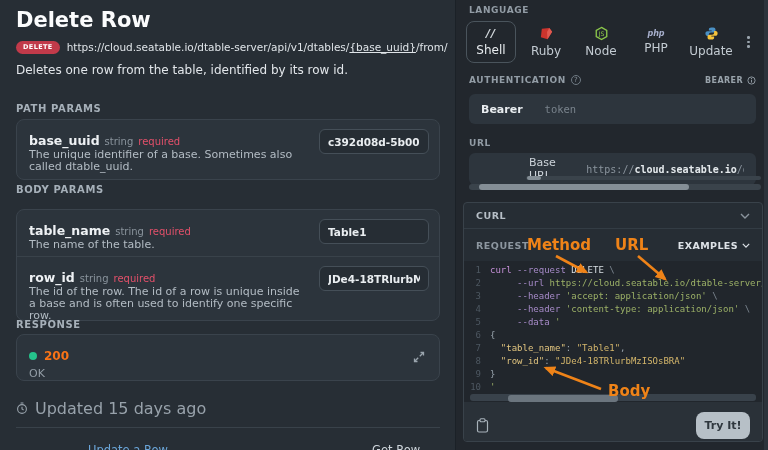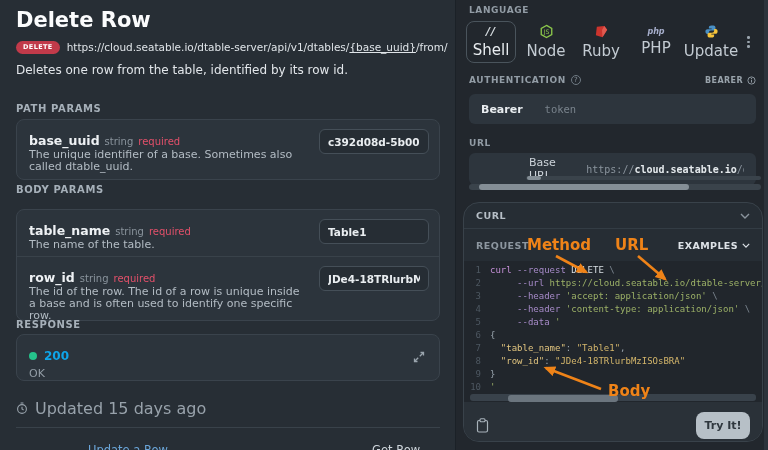--- a/index.html
+++ b/index.html
@@ -17,52 +17,52 @@
   .sec-h { position:absolute; left:16px; font-size:10px; font-weight:bold; color:#a6b0b9; letter-spacing:.6px; }
   .card { position:absolute; left:16px; width:424px; background:#2c343c; border:1px solid #3a434c; border-radius:8px; }
   .prow { position:relative; padding:10px 12px; }
   .pname { font-size:12.5px; font-weight:bold; color:#eef1f4; }
   .ptype { font-size:10px; color:#8a949d; margin-left:5px; }
   .preq { font-size:10px; color:#e2506a; margin-left:5px; }
   .pdesc { font-size:11px; color:#b3bcc4; line-height:12px; max-width:280px; }
   .pinput { position:absolute; right:10px; top:9px; width:110px; height:25px; background:#262d34; border:1px solid #454f58; border-radius:6px; color:#e9edf0; font-size:10.5px; font-weight:bold; padding:0 8px; font-family:"DejaVu Sans", sans-serif; outline:none; }
   .row-divider { border-top:1px solid #39424a; }
   .resp-dot { display:inline-block; width:8px; height:8px; border-radius:50%; background:#25c38b; margin-right:7px; }
-  .resp-code { font-size:12px; font-weight:bold; color:#0ea5e9; }
+  .resp-code { font-size:12px; font-weight:bold; color:#f97316; }
   .resp-label { margin-top:3px; font-size:11px; color:#939da6; }
   .expand-icon { position:absolute; right:14px; top:16px; cursor:pointer; }
   .updated-row { position:absolute; left:16px; top:399px; display:flex; align-items:center; gap:7px; font-size:16px; color:#98a2ab; }
   .left-divider { position:absolute; left:16px; top:427px; width:424px; border-top:1px solid #39424a; }
   .footer-prev { position:absolute; left:88px; top:443px; font-size:11.5px; color:#6ba6d9; }
   .footer-next { position:absolute; left:372px; top:443px; font-size:11.5px; color:#cfd6dc; }
 
   
   .right { position:absolute; left:455px; top:0; width:313px; height:450px; background:#22272d; border-left:1px solid #1b2127; }
   .r-h { position:absolute; left:13px; font-size:9px; font-weight:bold; color:#929ca5; letter-spacing:.6px; }
   .lang-row { position:absolute; left:10px; top:20px; width:295px; height:44px; display:flex; align-items:center; }
   .lang-tab { width:50px; height:42px; display:flex; flex-direction:column; align-items:center; justify-content:center; gap:3px; border-radius:8px; border:1px solid transparent; cursor:pointer; margin-right:5px; }
   .lang-tab.sel { border-color:#4a545c; }
-  .lang-label { font-size:15px; color:#c3cbd2; }
+  .lang-label { font-size:12px; color:#c3cbd2; }
   .lang-tab.sel .lang-label { color:#e8ecef; }
   .shell-glyph { font-size:11px; font-weight:bold; color:#d4dade; font-style:italic; letter-spacing:1px; }
   .php-glyph { font-size:8px; font-style:italic; color:#a6aecb; font-weight:bold; }
   .more-dots { margin-left:6px; display:flex; flex-direction:column; gap:2px; cursor:pointer; }
   .more-dots i { width:2.5px; height:2.5px; border-radius:50%; background:#9aa4ad; }
   .auth-row { position:absolute; left:13px; top:75px; width:287px; display:flex; align-items:center; }
   .q-icon { display:inline-block; width:10px; height:10px; border:1px solid #6f7a83; border-radius:50%; color:#8b959e; font-size:7px; text-align:center; line-height:9px; margin-left:5px; }
   .bearer-tag { margin-left:auto; font-size:8px; font-weight:bold; color:#99a3ab; letter-spacing:.4px; }
   .field { position:absolute; left:13px; width:287px; height:30px; background:#2d353d; border-radius:6px; display:flex; align-items:center; padding:0 12px; }
   .field-label { font-size:11px; font-weight:bold; color:#e9edf0; margin-right:22px; }
   .token-input { background:transparent; border:none; outline:none; color:#e9edf0; font-size:10.5px; font-family:"DejaVu Sans Mono", monospace; width:150px; }
   .token-input::placeholder { color:#79838c; }
   .url-code { font-family:"DejaVu Sans Mono", monospace; font-size:10px; color:#8a949d; white-space:nowrap; overflow:hidden; width:190px; }
   .url-code b { color:#e4e9ec; }
   .hscroll { position:absolute; height:6px; background:#3a434b; border-radius:3px; }
   .hthumb { position:absolute; top:0; height:6px; background:#848e96; border-radius:3px; }
-  .curl-panel { position:absolute; left:7px; top:202px; width:300px; height:240px; background:#262d34; border:1px solid #39424a; border-radius:16px; overflow:hidden; }
+  .curl-panel { position:absolute; left:7px; top:202px; width:300px; height:240px; background:#262d34; border:1px solid #39424a; border-radius:4px; overflow:hidden; }
   .curl-head { height:26px; display:flex; align-items:center; padding:0 12px; border-bottom:1px solid #333c44; }
   .curl-title { font-size:9.5px; font-weight:bold; color:#b7bfc7; letter-spacing:.5px; }
   .req-row { height:32px; display:flex; align-items:center; padding:0 12px; }
   .req-label { font-size:9.5px; font-weight:bold; color:#8d97a0; letter-spacing:.5px; }
   .examples { margin-left:auto; font-size:9.5px; font-weight:bold; color:#dde2e7; letter-spacing:.4px; cursor:pointer; display:flex; align-items:center; gap:4px; }
   .code { height:132px; background:#21262c; padding-top:3px; overflow:hidden; }
   .cline { display:flex; height:13px; font-family:"DejaVu Sans Mono", monospace; font-size:9px; line-height:13px; }
   .lnum { width:26px; text-align:right; padding-right:9px; color:#4d5761; flex:none; }
   .ltext { white-space:pre; }
   .tok-kw { color:#c48fd6; } .tok-flag { color:#a78bc9; } .tok-plain { color:#d8dee3; }
@@ -151,31 +151,31 @@
   <div class="right">
     <div class="r-h" style="top:5px;">LANGUAGE</div>
 
     <div class="lang-row">
       <div class="lang-tab sel">
         <span class="shell-glyph">//</span>
         <span class="lang-label">Shell</span>
       </div>
       <div class="lang-tab">
         <svg class="ic" width="15" height="15" viewBox="0 0 16 16">
+            <polygon points="3,3 11,2 14,6 9,14 2,12" fill="#cc342d"></polygon>
+            <polygon points="11,2 14,6 9,14 8.5,6.5" fill="#e05a50"></polygon>
+          </svg>
+        <span class="lang-label">Ruby</span>
+      </div>
+      <div class="lang-tab">
+        <svg class="ic" width="15" height="15" viewBox="0 0 16 16">
             <polygon points="8,1.5 13.6,4.7 13.6,11.3 8,14.5 2.4,11.3 2.4,4.7" fill="none" stroke="#8cc84b" stroke-width="1.4"></polygon>
             <text x="8" y="10.6" font-size="6.5" fill="#8cc84b" text-anchor="middle" font-family="DejaVu Sans">JS</text>
           </svg>
         <span class="lang-label">Node</span>
-      </div>
-      <div class="lang-tab">
-        <svg class="ic" width="15" height="15" viewBox="0 0 16 16">
-            <polygon points="3,3 11,2 14,6 9,14 2,12" fill="#cc342d"></polygon>
-            <polygon points="11,2 14,6 9,14 8.5,6.5" fill="#e05a50"></polygon>
-          </svg>
-        <span class="lang-label">Ruby</span>
       </div>
       <div class="lang-tab">
         <span class="php-glyph">php</span>
         <span class="lang-label">PHP</span>
       </div>
       <div class="lang-tab">
         <svg class="ic" width="15" height="15" viewBox="0 0 16 16">
             <path d="M8 1.5c-2.2 0-2.8.9-2.8 2v1.3h3v.7H3.7c-1.2 0-2.2.7-2.2 2.5s1 2.6 2.2 2.6h1.5V8.9c0-1.2 1-2.1 2.2-2.1h3c1 0 1.8-.8 1.8-1.8V3.5c0-1.1-.9-2-2.2-2z" fill="#4a90c4"></path>
             <path d="M8 14.5c2.2 0 2.8-.9 2.8-2v-1.3h-3v-.7h4.5c1.2 0 2.2-.7 2.2-2.5S13.5 5.4 12.3 5.4h-1.5v1.7c0 1.2-1 2.1-2.2 2.1h-3c-1 0-1.8.8-1.8 1.8v1.5c0 1.1.9 2 2.2 2z" fill="#f5c33b"></path>
           </svg>

